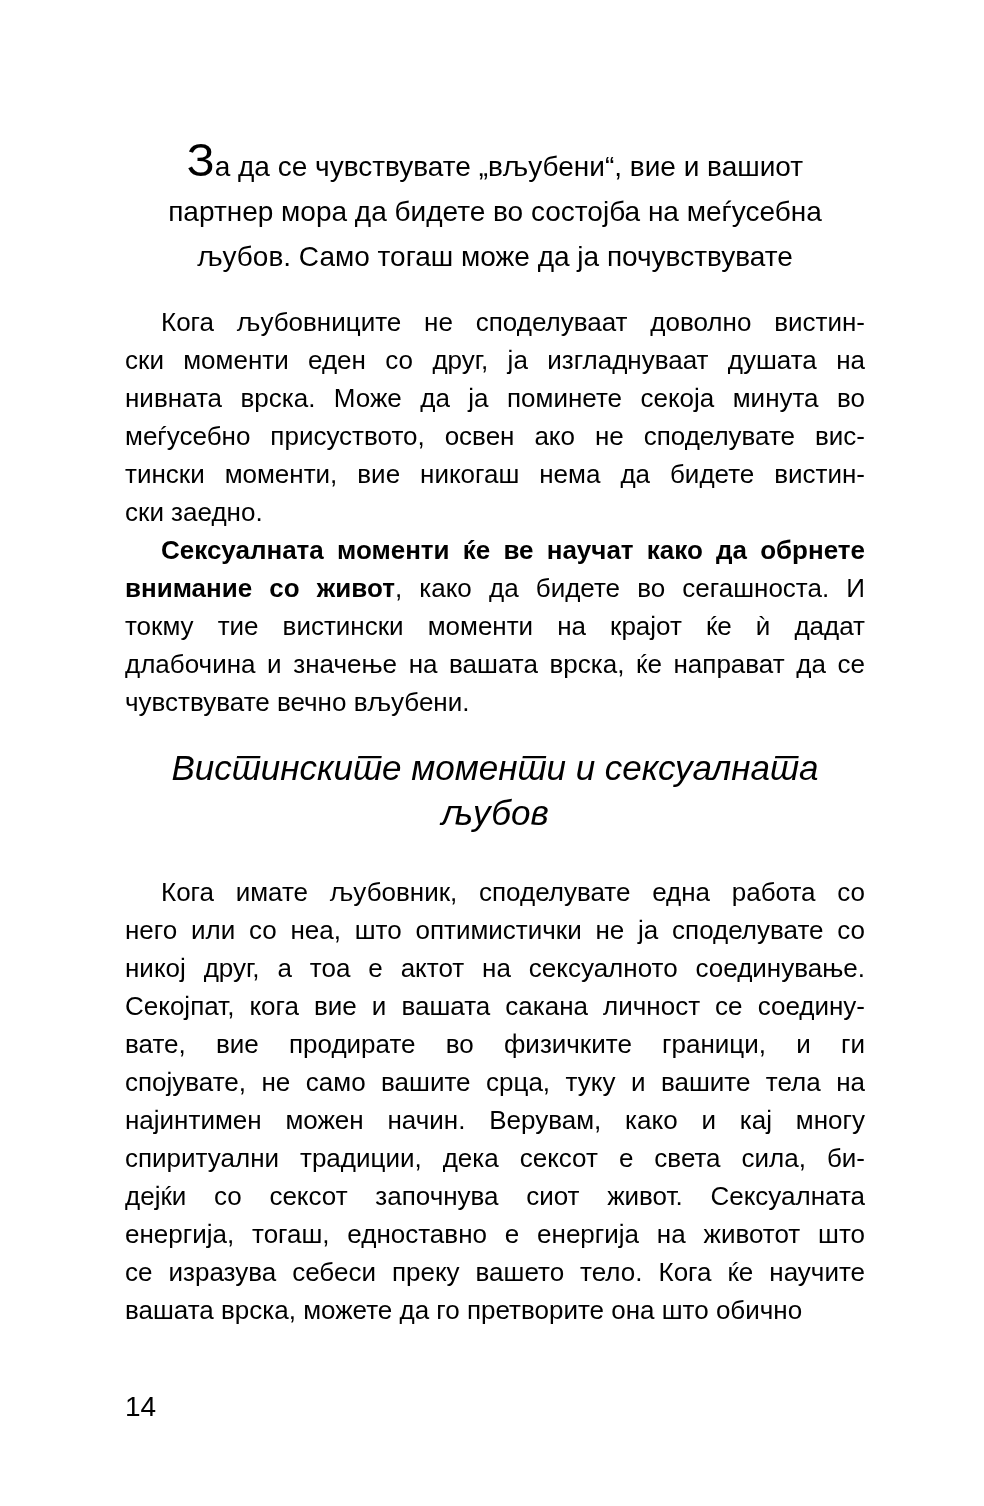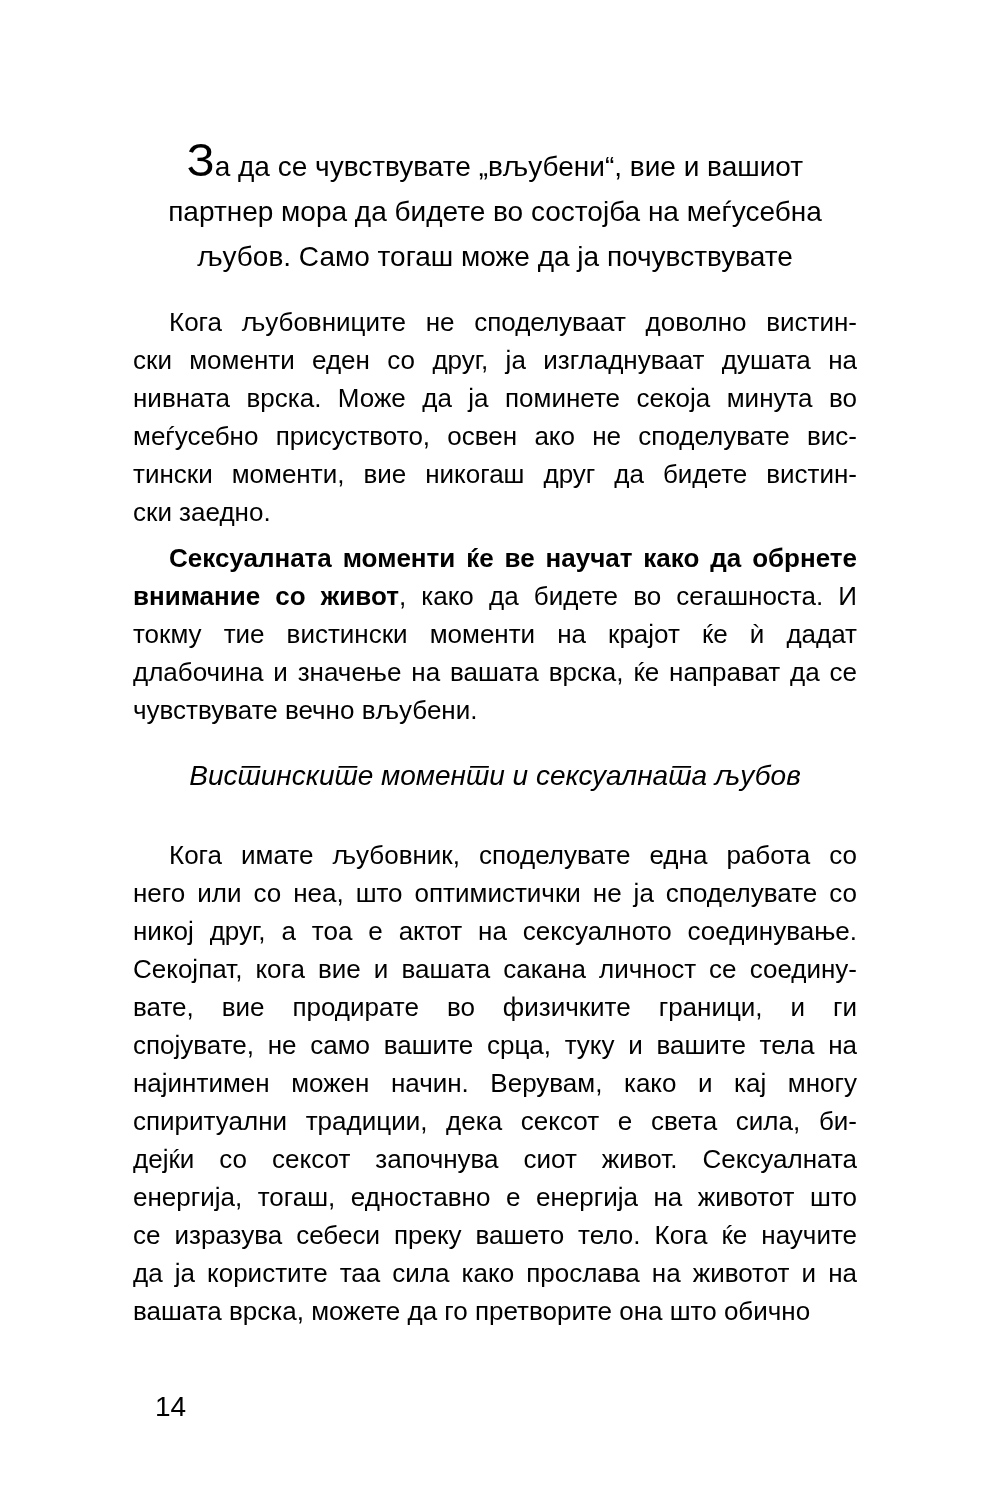--- a/index.html
+++ b/index.html
@@ -24,63 +24,62 @@
     text-align: center;
     margin: 0 0 24px 0;
   }
   .initial {
     font-size: 46px;
     line-height: 45px;
   }
   .para {
     font-size: 26px;
     line-height: 38px;
-    margin: 8px;
+    margin: 0;
   }
   .para .line {
     text-align: justify;
     text-align-last: justify;
     text-justify: inter-word;
   }
   .para .line.first { text-indent: 36px; }
   .para .line.last { text-align-last: left; }
   .b { font-weight: bold; }
   .heading {
-    font-size: 28px;
+    font-size: 35px;
     font-style: italic;
     font-weight: normal;
     line-height: 45px;
     text-align: center;
     margin: 24px 0 38px 0;
   }
   .pagenum {
     position: absolute;
     left: 125px;
     top: 1390px;
     font-size: 28px;
     line-height: 34px;
-    margin-left: 30px;
   }
 </style>
 </head>
 <body>
 
 <div class="page">
   <div class="content" id="content">
       <div class="epigraph">
         <div class="eline"><span class="initial">З</span><span>а да се чувствувате „вљубени“, вие и вашиот</span></div>
         <div class="eline"><span>партнер мора да бидете во состојба на меѓусебна</span></div>
         <div class="eline"><span>љубов. Само тогаш може да ја почувствувате</span></div>
       </div>
       <div class="para">
         <div class="line first"><span>Кога љубовниците не споделуваат доволно вистин-</span></div>
         <div class="line"><span>ски моменти еден со друг, ја изгладнуваат душата на</span></div>
         <div class="line"><span>нивната врска. Може да ја поминете секоја минута во</span></div>
         <div class="line"><span>меѓусебно присуството, освен ако не споделувате вис-</span></div>
-        <div class="line"><span>тински моменти, вие никогаш друг да бидете вистин-</span></div>
+        <div class="line"><span>тински моменти, вие никогаш нема да бидете вистин-</span></div>
         <div class="line last"><span>ски заедно.</span></div>
       </div>
       <div class="para">
         <div class="line first"><span class="b">Сексуалната моменти ќе ве научат како да обрнете</span></div>
         <div class="line"><span class="b">внимание со живот</span><span>, како да бидете во сегашноста. И</span></div>
         <div class="line"><span>токму тие вистински моменти на крајот ќе ѝ дадат</span></div>
         <div class="line"><span>длабочина и значење на вашата врска, ќе направат да се</span></div>
         <div class="line last"><span>чувствувате вечно вљубени.</span></div>
       </div>
       <h2 class="heading">Вистинските моменти и сексуалната љубов</h2>
@@ -89,18 +88,17 @@
         <div class="line"><span>него или со неа, што оптимистички не ја споделувате со</span></div>
         <div class="line"><span>никој друг, а тоа е актот на сексуалното соединување.</span></div>
         <div class="line"><span>Секојпат, кога вие и вашата сакана личност се соедину-</span></div>
         <div class="line"><span>вате, вие продирате во физичките граници, и ги</span></div>
         <div class="line"><span>спојувате, не само вашите срца, туку и вашите тела на</span></div>
         <div class="line"><span>најинтимен можен начин. Верувам, како и кај многу</span></div>
         <div class="line"><span>спиритуални традиции, дека сексот е света сила, би-</span></div>
         <div class="line"><span>дејќи со сексот започнува сиот живот. Сексуалната</span></div>
         <div class="line"><span>енергија, тогаш, едноставно е енергија на животот што</span></div>
         <div class="line"><span>се изразува себеси преку вашето тело. Кога ќе научите</span></div>
-        <div class="line"><span>да ја користите таа сила како прослава на животот и на</span></div>
         <div class="line last"><span>вашата врска, можете да го претворите она што обично</span></div>
       </div>
     </div>
   <div class="pagenum">14</div>
 </div>
 
 </body></html>

